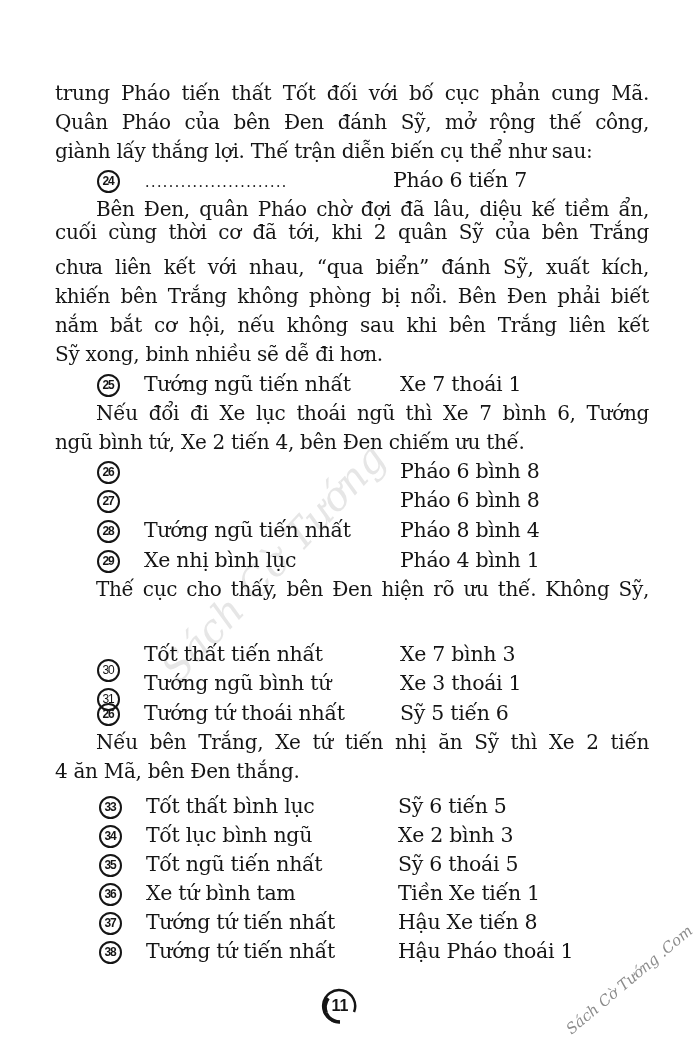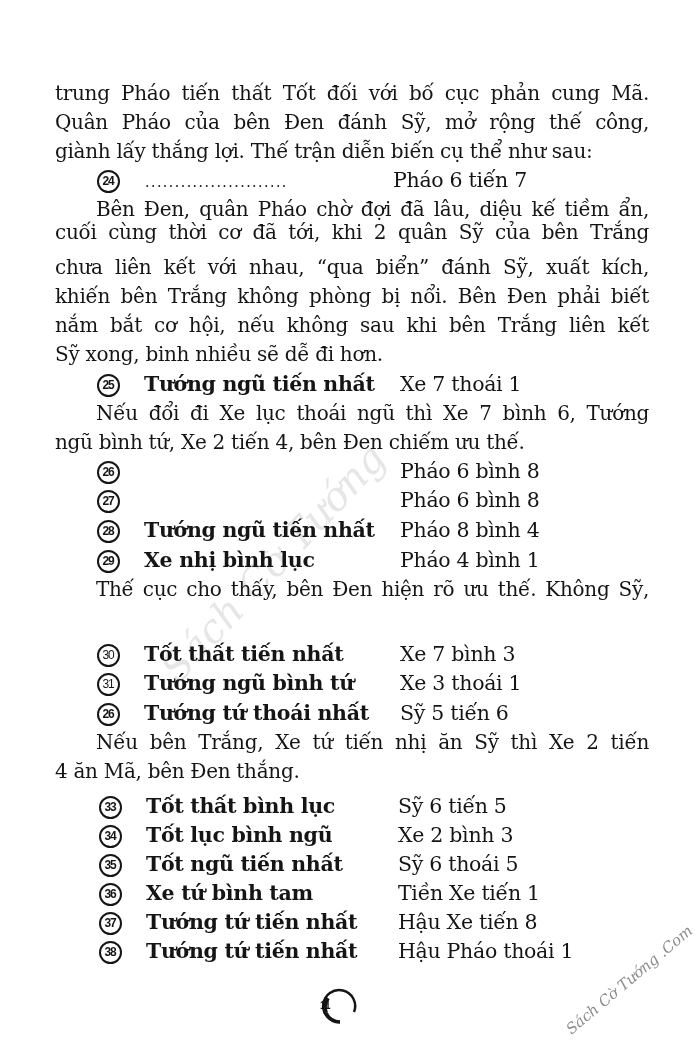--- a/index.html
+++ b/index.html
@@ -17,37 +17,37 @@
   .line.last { text-align-last: left; }
   .move {
     position: absolute; left: 97px; height: 29px; line-height: 29px; font-size: 20.5px;
     white-space: nowrap; letter-spacing: -0.3px; width: 560px;
   }
   .num {
     position: absolute; left: 0; top: 4px; width: 19px; height: 19px; border: 2px solid #151515;
     border-radius: 50%; font-family: "Liberation Sans", sans-serif; font-size: 12px; font-weight: bold;
     line-height: 19px; text-align: center; letter-spacing: -1.2px; text-indent: -1px;
   }
-  .num.light { font-weight: normal; }
-  .red { position: absolute; left: 47px; font-weight: bold; }
+  .num.light { font-weight: normal; margin-top: 15px; }
+  .red { position: absolute; left: 47px; }
   .black { position: absolute; left: 303px; }
   .dots { letter-spacing: 1.5px; font-size: 14px; position: absolute; left: 48px; top: 2px; }
   .watermark {
     position: absolute; color: #d2d2d2; font-family: "DejaVu Serif", serif; font-style: italic;
     white-space: nowrap; pointer-events: none; transform-origin: left bottom;
   }
   .wm-center { left: 185px; top: 645px; font-size: 40px; transform: rotate(-47deg); opacity: 0.55; }
   .wm-corner { left: 574px; top: 1020px; font-size: 15px; transform: rotate(-40deg); color: #8c8c8c; }
   .pagenum {
     position: absolute; left: 320px; top: 986px; width: 40px; height: 40px;
   }
   .pagenum svg { position: absolute; left: 0; top: 0; }
   .pagenum span {
-    position: absolute; left: 0; top: 0; width: 40px; height: 40px; line-height: 40px; 
-    font-family: "Liberation Sans", sans-serif; font-weight: bold; font-size: 10px;
+    position: absolute; left: 0; top: 0; width: 40px; height: 40px; line-height: 40px; text-align: center;
+    font-family: "Liberation Sans", sans-serif; font-weight: bold; font-size: 16px;
   }
 </style>
 </head>
 <body>
 
 <div class="page">
 
   <div class="watermark wm-center">Sách Cờ Tướng</div>
 
   <div class="line" style="top:79px">trung Pháo tiến thất Tốt đối với bố cục phản cung Mã.</div>

